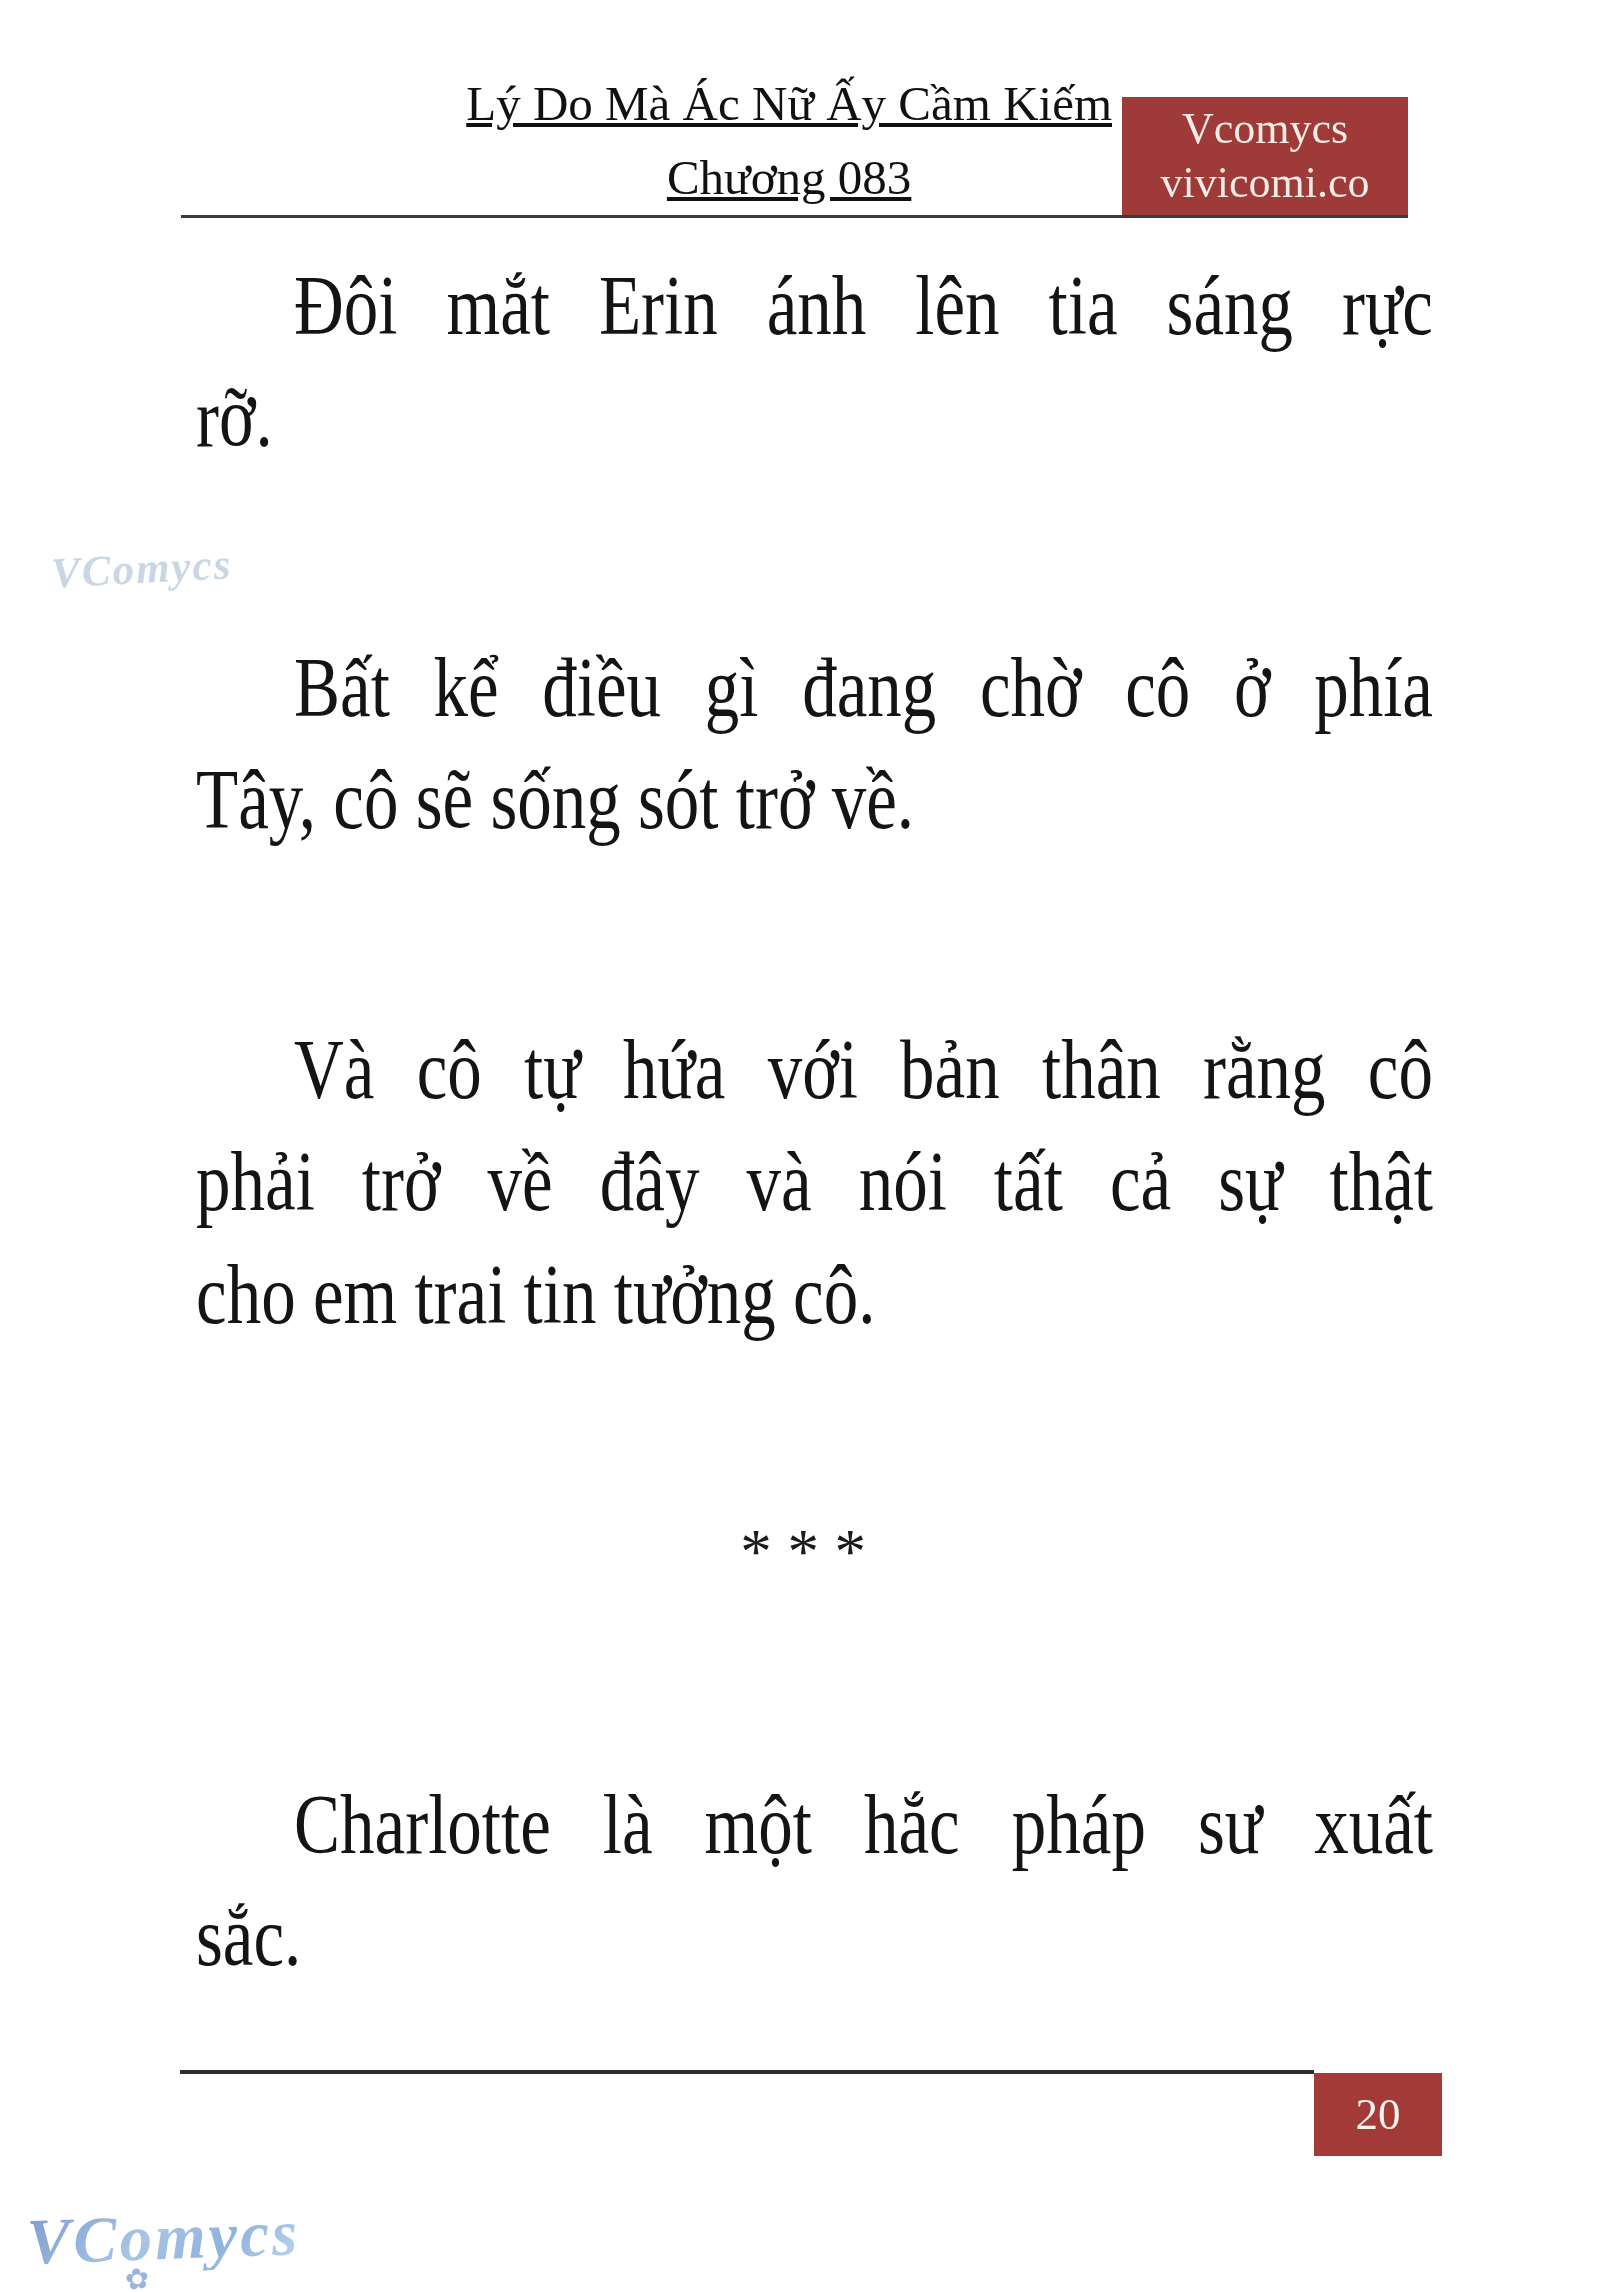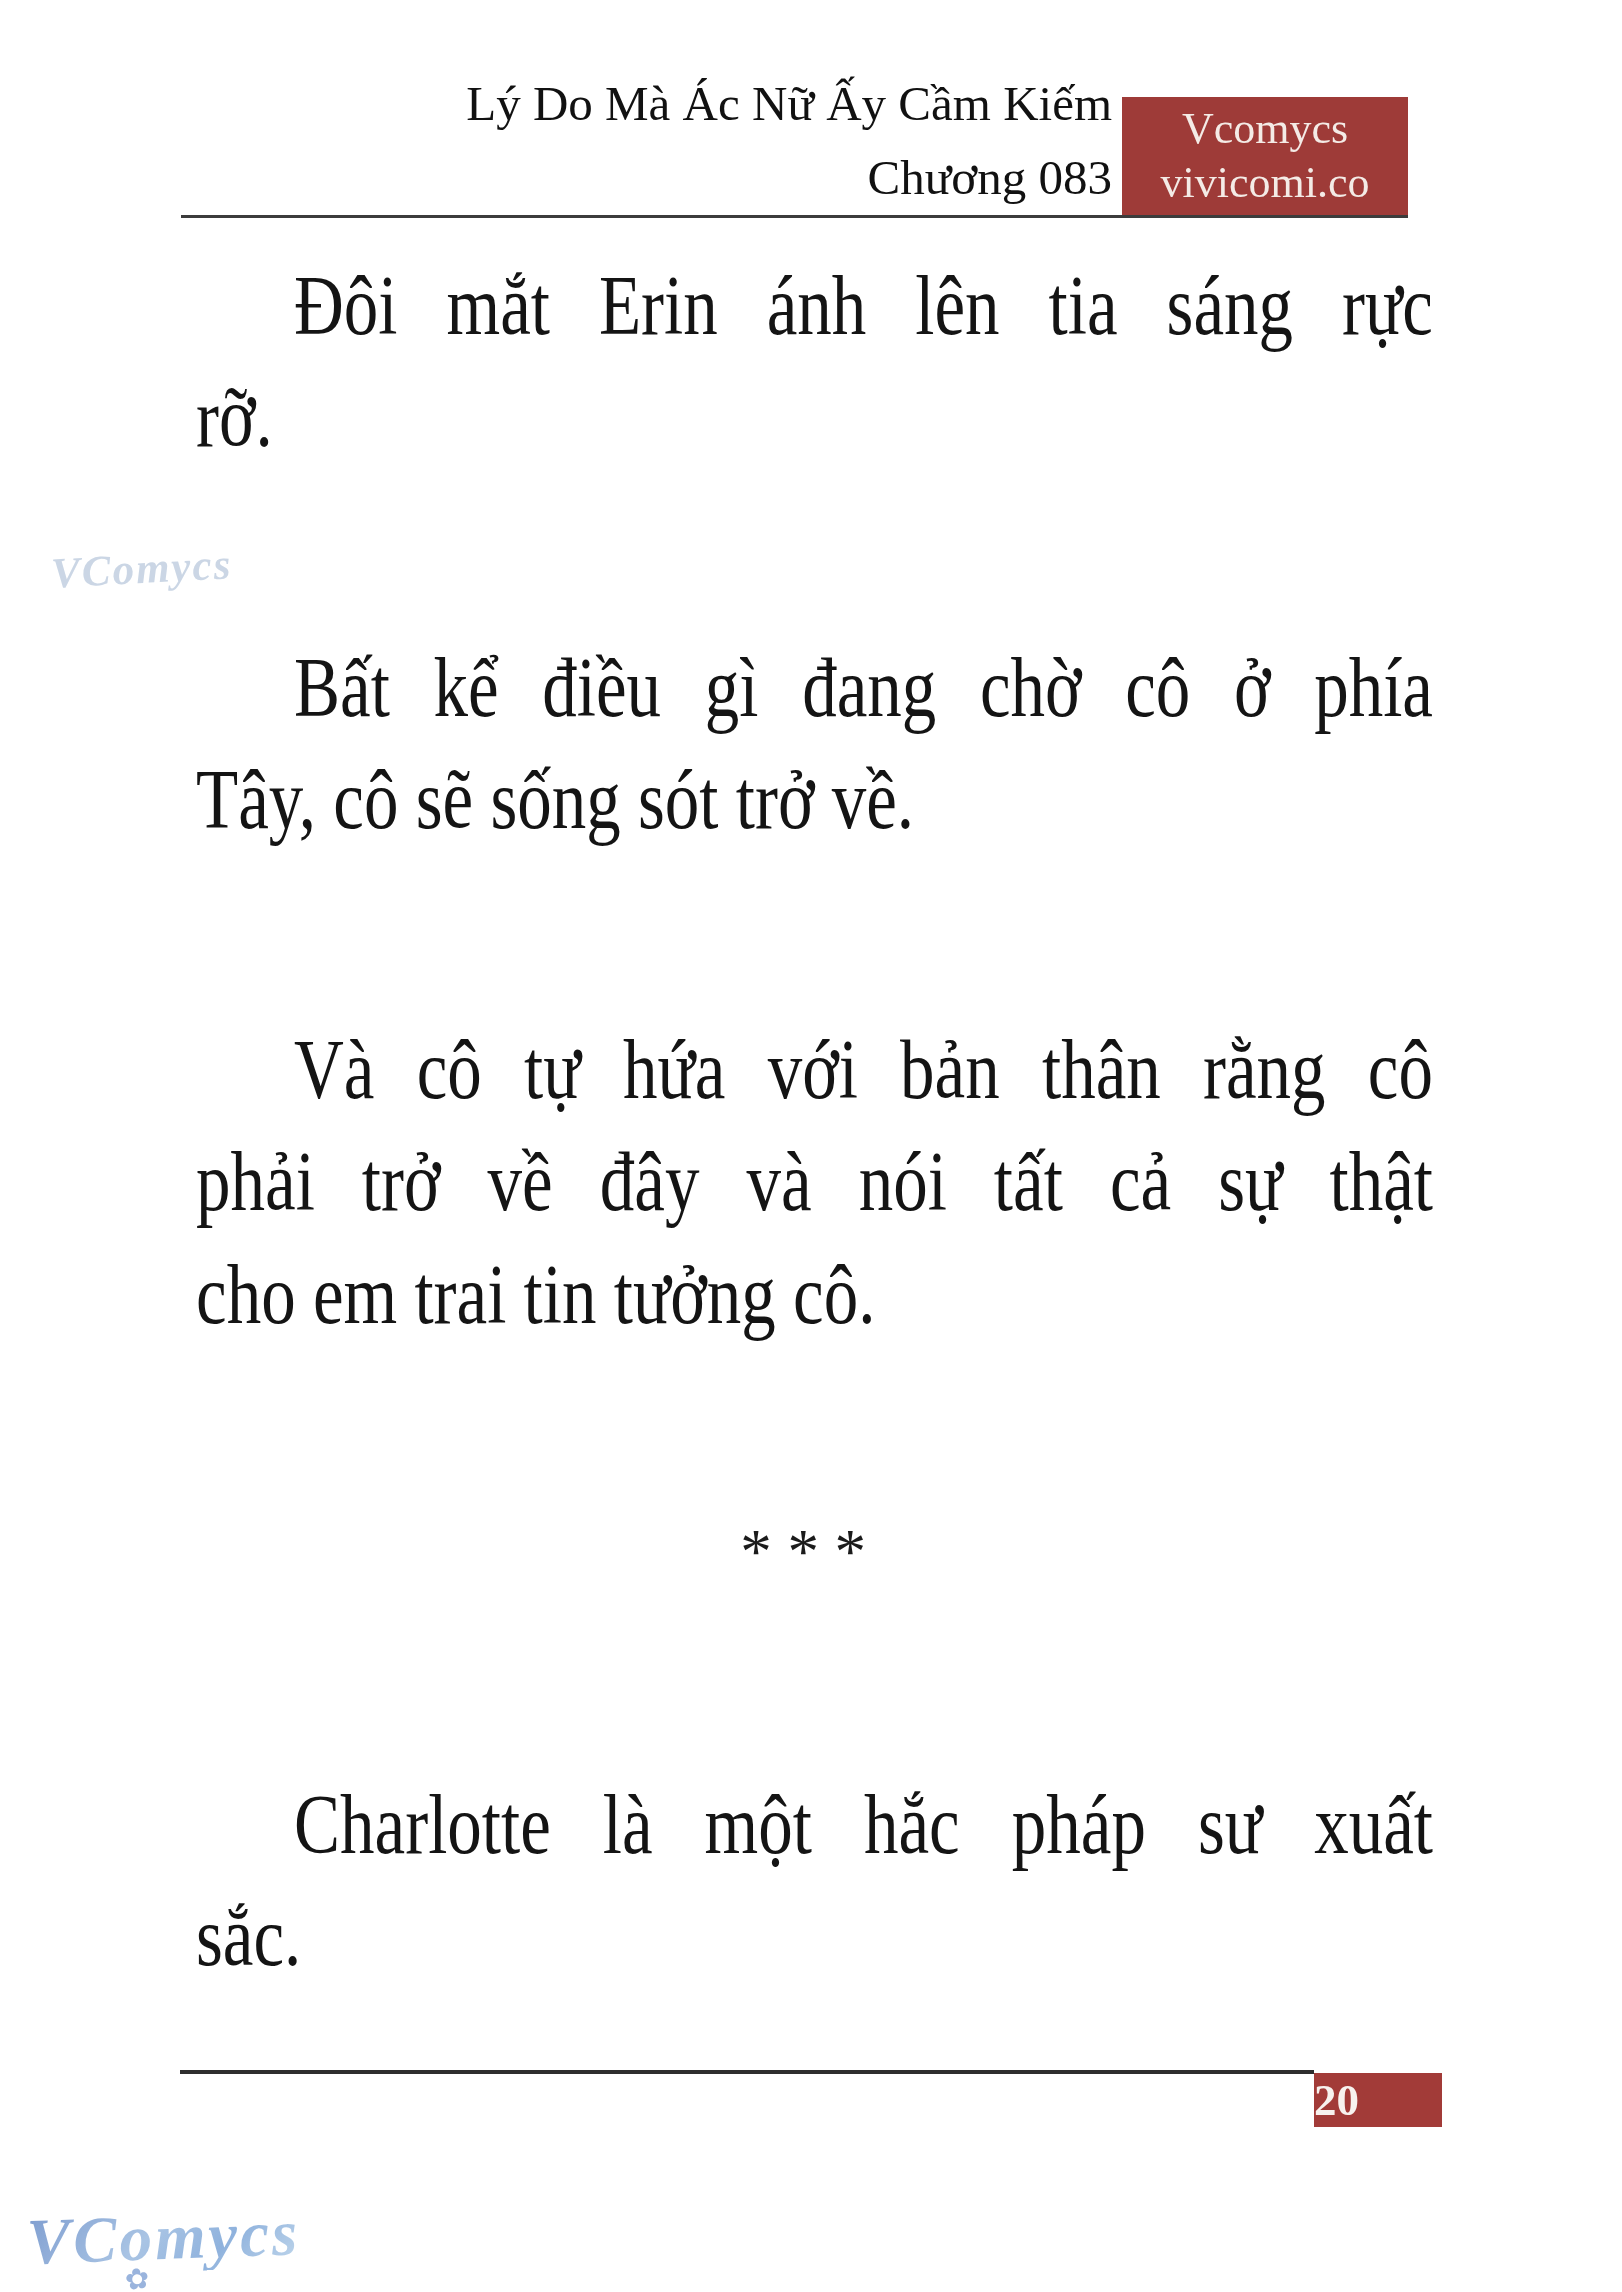--- a/index.html
+++ b/index.html
@@ -8,24 +8,25 @@
     width:1622px;height:2293px;
     background:#ffffff;
     overflow:hidden;
     font-family:"Liberation Serif","DejaVu Serif",serif;
     color:#1b1b1b;
   }
   
   .header-text{
     position:absolute;
     top:67px;right:510px;
-    text-align:right;
+    text-align:center;
     font-size:49px;line-height:74px;
     color:#111;
     white-space:nowrap;
+    text-decoration:underline;
   }
   .brand-box{
     position:absolute;
     left:1122px;top:97px;
     width:286px;height:118px;
     background:#9e3b38;
     display:flex;flex-direction:column;
     align-items:center;justify-content:center;
     text-align:center;
   }
@@ -76,23 +77,23 @@
     top:2079px;right:319px;
     font-size:44px;line-height:59px;
     white-space:nowrap;
     color:#111;
   }
   .footer-brand{color:#e01616;font-weight:bold;}
   .footer-sep{color:#222;font-weight:normal;padding:0 9.8px;}
   .page-box{
     position:absolute;
     left:1314px;top:2073px;
-    width:128px;height:54px;
+    width:128px;height:83px;
     background:#a23b38;
-    display:flex;align-items:center;justify-content:flex-start;font-weight:bold;
+    display:flex;align-items:center;justify-content:center;
   }
   .page-box span{
     color:#f7f2ee;
     font-size:45px;line-height:45px;
   }
   
   .logo{
     font-style:italic;font-weight:bold;
     font-family:"Liberation Serif","DejaVu Serif",serif;
     letter-spacing:2.9px;

